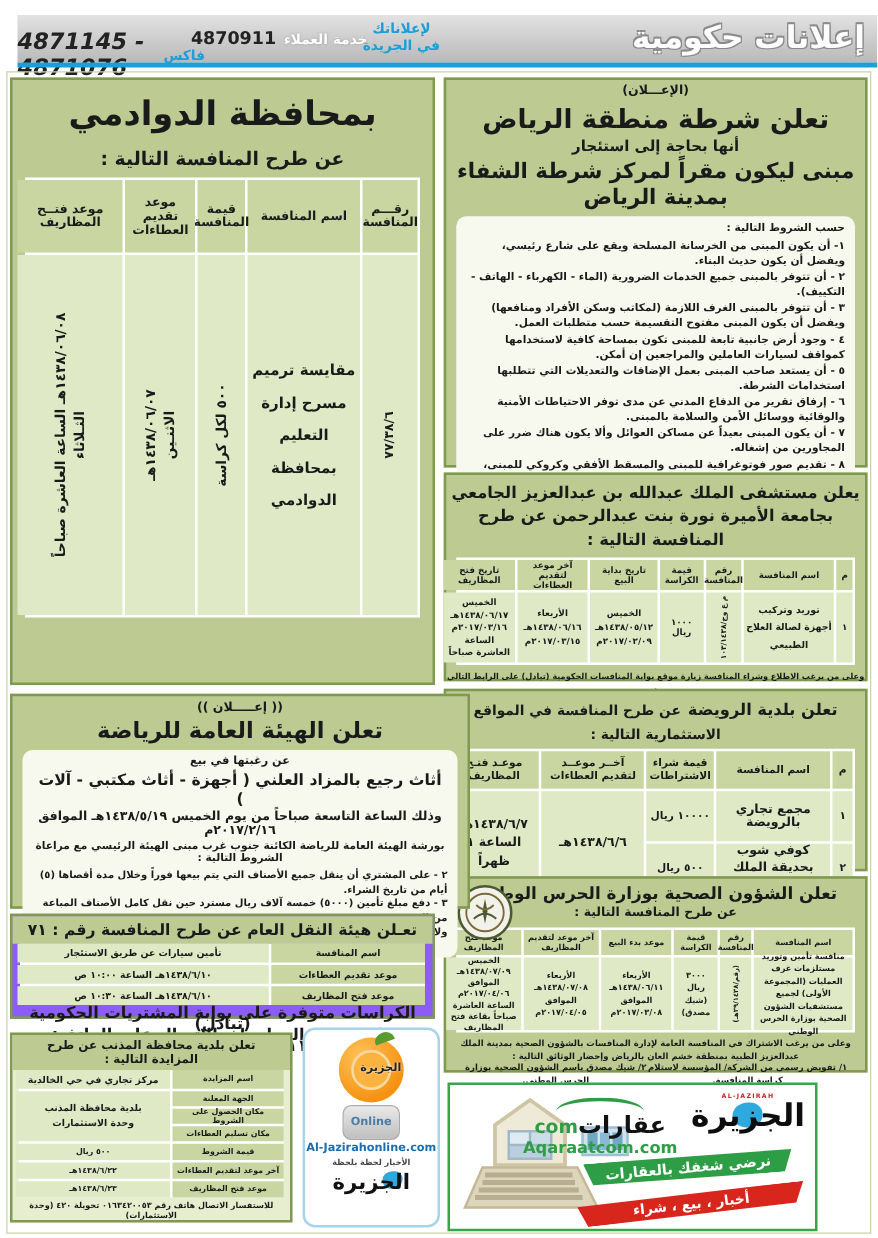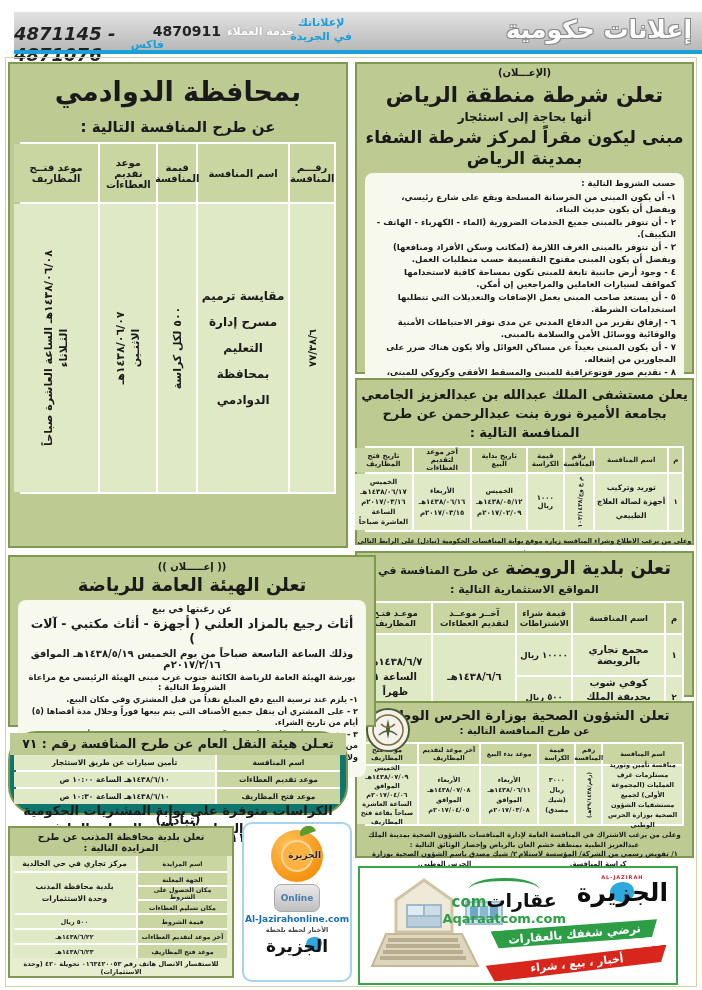--- a/index.html
+++ b/index.html
@@ -59,21 +59,21 @@
   .hosp-head{text-align:center;font-size:13px;font-weight:bold;line-height:19px;padding-top:5px;}
   #hosp-tbl{grid-template-columns:4% 23% 9% 11% 17% 18% 18%;grid-template-rows:24px 56px;font-size:7px;}
   .hosp-foot{text-align:center;font-weight:bold;line-height:11px;}
   .hosp-foot .l1{font-size:6.5px;}
   .hosp-foot .url{font-size:9px;color:#333;direction:ltr;display:inline-block;}
   .hosp-foot .l2{font-size:9px;}
 
   
   #blk-ruw{left:355px;top:551px;width:339px;height:146px;}
   .ruw-head{text-align:center;padding-top:4px;font-weight:bold;}
-  .ruw-big{font-size:18px;}
+  .ruw-big{font-size:13px;}
   .ruw-rest{font-size:11px;}
   #ruw-tbl{grid-template-columns:5% 29% 17% 26% 23%;grid-template-rows:30px 40px 40px;font-size:8.5px;}
 
   
   #blk-ng{left:355px;top:701px;width:339px;height:157px;}
   .ng-head{text-align:center;font-weight:bold;padding-top:4px;line-height:16px;}
   .ng-t1{font-size:13.5px;}
   .ng-t2{font-size:10px;}
   #ng-tbl{grid-template-columns:25% 8% 11% 18% 19% 19%;grid-template-rows:20px 58px;font-size:6.5px;}
   .ng-foot{font-size:6.8px;font-weight:bold;line-height:9.5px;padding:2px 10px 0;text-align:center;}
@@ -121,21 +121,21 @@
          background:linear-gradient(#e9e9e9,#bfbfbf);border:1px solid #aaa;
          font-size:9px;font-weight:bold;color:#4a7ea8;line-height:26px;}
   .ol-url{font-size:9px;font-weight:bold;color:#1b6fb0;direction:ltr;}
   .ol-tag{font-size:6.5px;font-weight:bold;color:#444;margin-top:2px;}
   .ol-logo{font-size:17px;font-weight:bold;color:#111;margin-top:2px;position:relative;}
   .ol-logo .blob{position:absolute;top:1px;right:28px;width:16px;height:14px;background:#2ea9dd;
                  border-radius:50% 40% 55% 45%;z-index:0;}
   .ol-logo span{position:relative;z-index:1;}
 
   
-  #ad-aqar{position:absolute;left:358px;top:866px;width:320px;height:119px;background:#fff;
+  #ad-aqar{position:absolute;left:358px;top:866px;width:296px;height:119px;background:#fff;
            border:2px solid #3aa546;box-sizing:border-box;overflow:hidden;}
   .aq-house{position:absolute;left:6px;top:6px;}
   .aq-logo{position:absolute;right:110px;top:10px;text-align:center;}
   .aq-ar{font-size:19px;font-weight:bold;color:#111;}
   .aq-ar .com{color:#2e9e46;font-size:15px;}
   .aq-roof{width:70px;height:8px;border-top:3px solid #2e9e46;border-radius:50% 50% 0 0/100% 100% 0 0;margin:0 auto;}
   .aq-url{font-size:13px;font-weight:bold;color:#2e9e46;direction:ltr;}
   .jz{position:absolute;right:8px;top:6px;text-align:center;}
   .jz-small{font-size:5px;font-weight:bold;color:#c0272d;letter-spacing:1px;}
   .jz-logo{font-size:25px;font-weight:bold;color:#0d0d0d;position:relative;line-height:26px;}
@@ -339,30 +339,29 @@
     <div class="sp-head">
       <div class="sp-lab">(( إعـــــلان ))</div>
       <div class="sp-t1">تعلن الهيئة العامة للرياضة</div>
     </div>
     <div class="wbox sp-box">
       <div class="sp-l1">عن رغبتها في بيع</div>
       <div class="sp-l2">أثاث رجيع بالمزاد العلني ( أجهزة - أثاث مكتبي - آلات )</div>
       <div class="sp-l3">وذلك الساعة التاسعة صباحاً من يوم الخميس ١٤٣٨/٥/١٩هـ الموافق ٢٠١٧/٢/١٦م</div>
       <div class="sp-l4">بورشة الهيئة العامة للرياضة الكائنة جنوب غرب مبنى الهيئة الرئيسي مع مراعاة الشروط التالية :</div>
       <div class="sp-conds">
-        <div>١- يلزم عند ترسية البيع دفع المبلغ نقداً من قبل المشتري وفي مكان البيع.</div>
         <div>٢ - على المشتري أن ينقل جميع الأصناف التي يتم بيعها فوراً وخلال مدة أقصاها (٥) أيام من تاريخ الشراء.</div>
         <div>٣ - دفع مبلغ تأمين (٥٠٠٠) خمسة آلاف ريال مسترد حين نقل كامل الأصناف المباعة من الموقع</div>
         <div>ولاستفسار الاتصال على هاتف (٠١١٤٠١٥١٢٩).</div>
       </div>
       <div class="sp-close">والله الموفق ...</div>
     </div>
   </div>
 
-  <div class="block" id="blk-trans" style="background:#0f766e;border-radius:29px;">
+  <div class="block" id="blk-trans" style="background:#8b5cf6;">
     <div class="tr-title">تعـلن هيئة النقل العام عن طرح المنافسة رقم : ٧١</div>
     <div class="tbl" id="tr-tbl">
       <div class="c h">اسم المنافسة</div>
       <div class="c">تأمين سيارات عن طريق الاستئجار</div>
       <div class="c h">موعد تقديم العطاءات</div>
       <div class="c">١٤٣٨/٦/١٠هـ الساعة ١٠:٠٠ ص</div>
       <div class="c h">موعد فتح المظاريف</div>
       <div class="c">١٤٣٨/٦/١٠هـ الساعة ١٠:٣٠ ص</div>
     </div>
     <div class="tr-foot">

